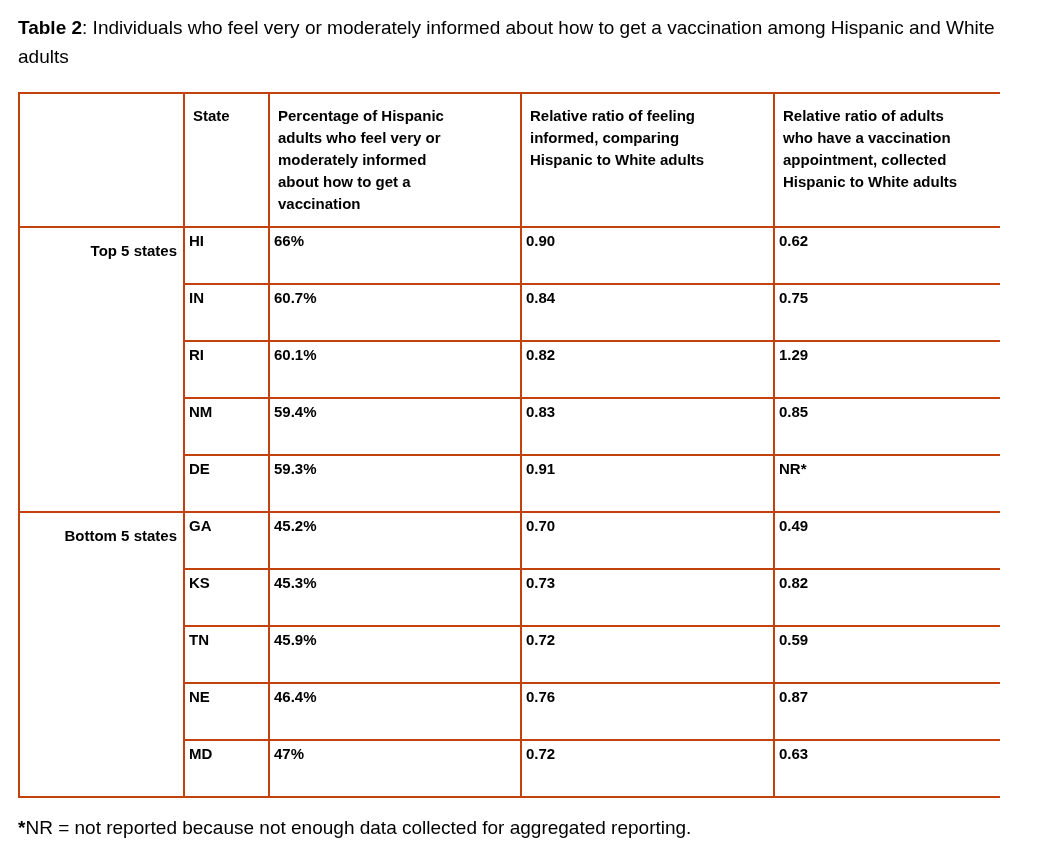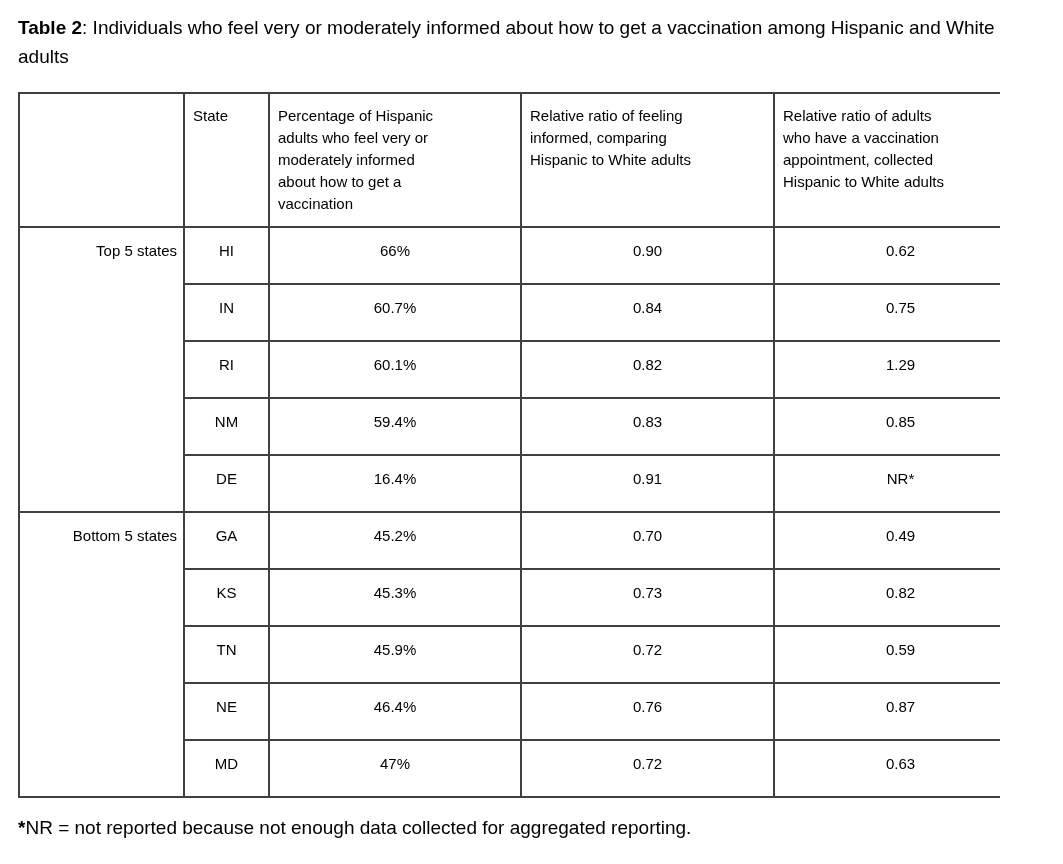--- a/index.html
+++ b/index.html
@@ -27,42 +27,41 @@
   .doc-title .bold { font-weight: 700; }
 
   table.data-table {
     border-collapse: collapse;
     table-layout: fixed;
     width: 1008px;
     margin-top: 21px;
   }
   table.data-table th,
   table.data-table td {
-    border: 2px solid #404040;
+    border: 2px solid #c2410c;
     font-size: 15px;
-    font-weight: 400;
+    font-weight: 700;
     vertical-align: top;
     box-sizing: border-box;
     overflow: hidden;
   }
   table.data-table th {
     text-align: left;
     padding: 11px 8px 8px 8px;
     line-height: 22px;
     height: 134px;
     white-space: pre-line;
   }
   td.group-cell {
     text-align: right;
     padding: 13px 6px 0 9px;
     line-height: 20px;
   }
   td.data-cell {
-    text-align: center;
-    padding: 14px 4px 0 4px;
+    padding: 4px 4px 0 4px;
     height: 57px;
     line-height: 18px;
   }
   .footnote {
     margin-top: 18px;
     font-size: 19px;
     line-height: 24px;
   }
   .footnote .marker { font-weight: 700; }
 </style>
@@ -120,21 +119,21 @@
         <td class="data-cell">1.29</td>
       </tr>
       <tr>
         <td class="data-cell">NM</td>
         <td class="data-cell">59.4%</td>
         <td class="data-cell">0.83</td>
         <td class="data-cell">0.85</td>
       </tr>
       <tr>
         <td class="data-cell">DE</td>
-        <td class="data-cell">16.4%</td>
+        <td class="data-cell">59.3%</td>
         <td class="data-cell">0.91</td>
         <td class="data-cell">NR*</td>
       </tr>
       <tr>
         <td class="group-cell" rowspan="5">Bottom 5 states</td>
         <td class="data-cell">GA</td>
         <td class="data-cell">45.2%</td>
         <td class="data-cell">0.70</td>
         <td class="data-cell">0.49</td>
       </tr>

